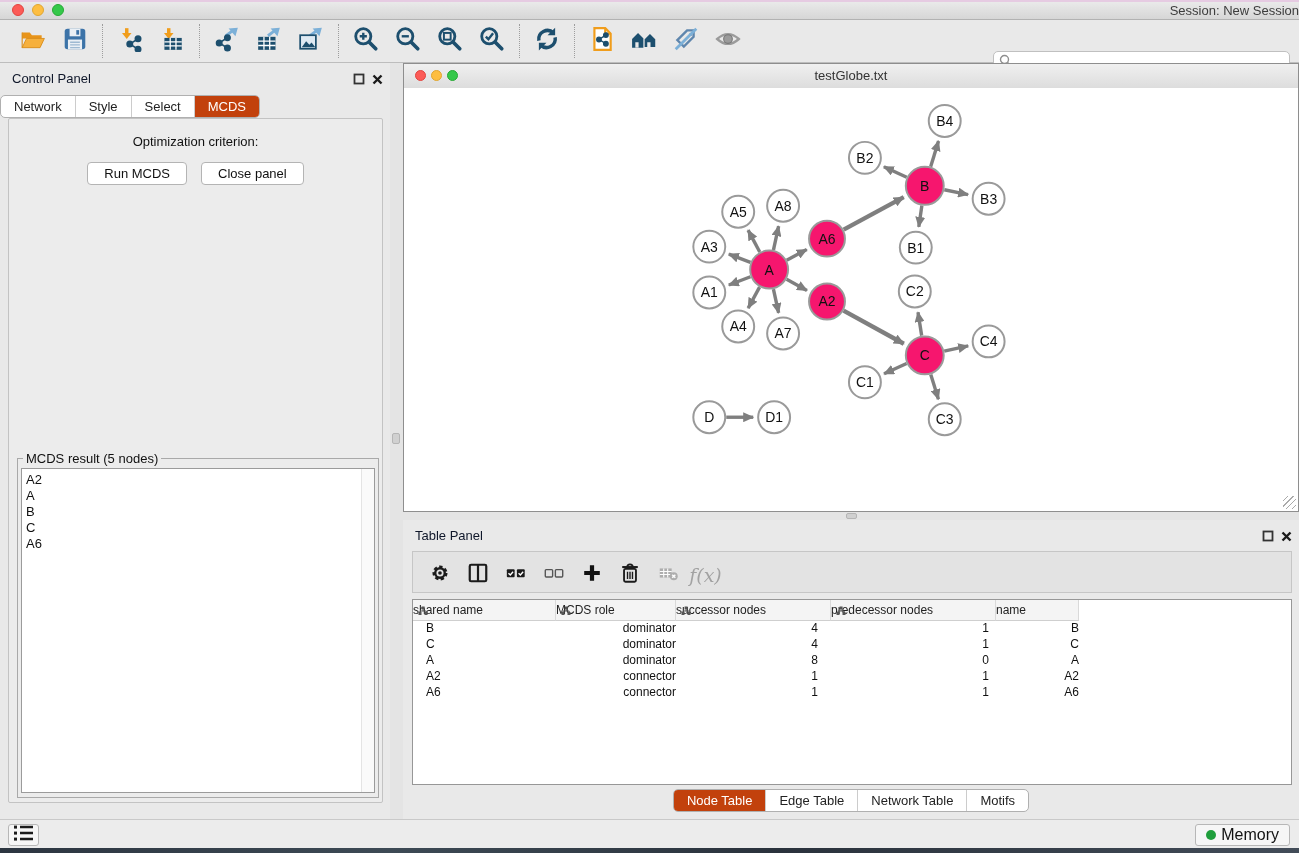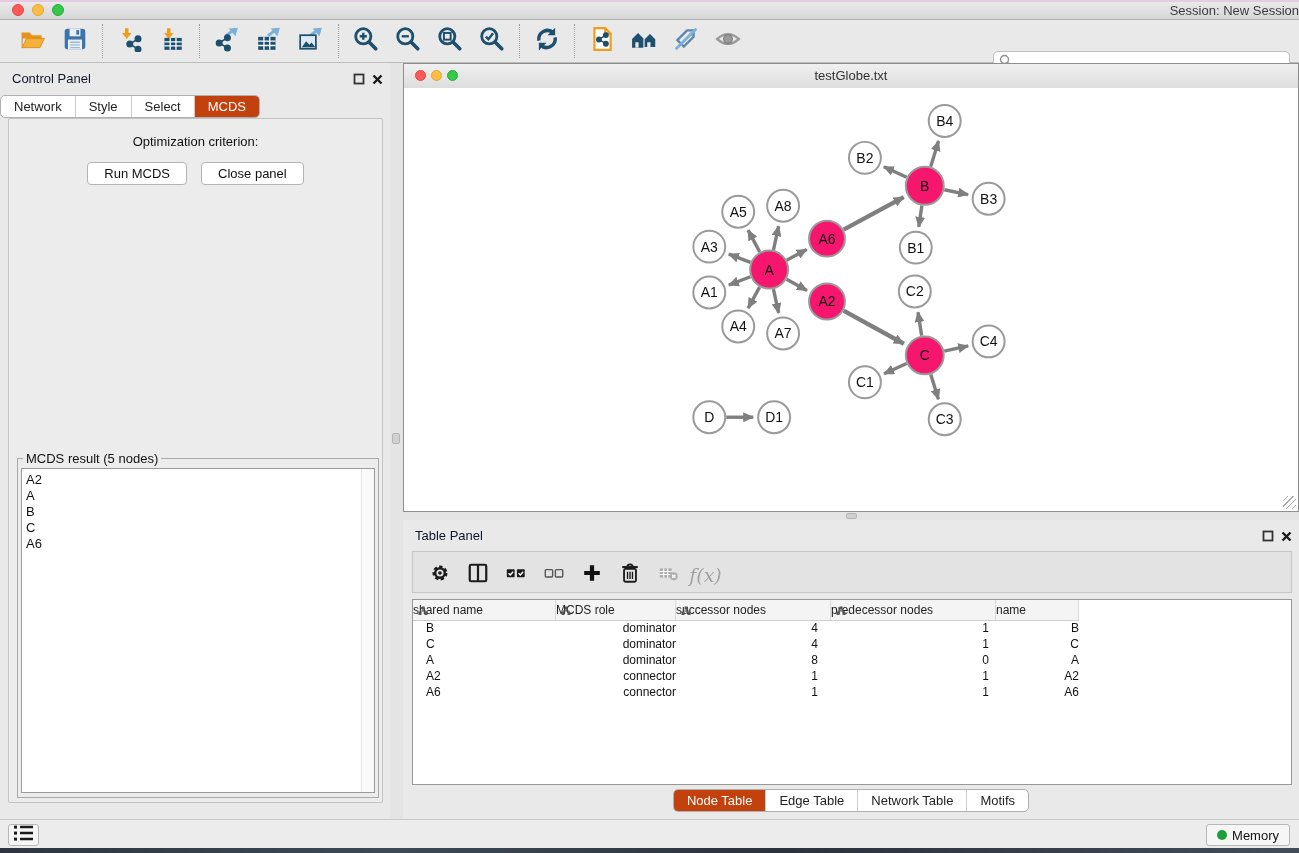--- a/index.html
+++ b/index.html
@@ -92,21 +92,21 @@
   .td.left2 { padding-left:8px; text-align:right; }
   .td.right { padding-right:13px; text-align:right; }
   .td.right2 { padding-right:7px; text-align:right; }
   .tp-tabs-row { position:absolute; left:0; right:0; bottom:7px; display:flex; justify-content:center; }
 
   
   .status-bar { position:absolute; left:0; bottom:5px; right:0; height:29px; background:#ececec; border-top:1px solid #c9c9c9; }
   .status-left-btn { position:absolute; left:8px; top:4px; width:31px; height:22px; background:#f6f6f6;
     border:1px solid #b7b7b7; border-radius:3px; display:flex; align-items:center; justify-content:center; }
   .memory-btn { position:absolute; right:9px; top:4px; height:22px; background:#f6f6f6; border:1px solid #b7b7b7;
-    border-radius:3px; display:flex; align-items:center; gap:5px; padding:0 10px; font-size:13px; color:#111; }
+    border-radius:3px; display:flex; align-items:center; gap:5px; padding:0 10px; font-size:16px; color:#111; }
   .mem-dot { width:10px; height:10px; border-radius:50%; background:#1f9e3c; }
   .wallpaper { position:absolute; left:0; bottom:0; right:0; height:5px;
     background:linear-gradient(90deg,#2c3540,#3d4a55 30%,#2a323c 60%,#424c58); }
 </style>
 </head>
 <body>
 
 <div class="titlebar">
   <div class="lights">
     <div class="light red"></div>

